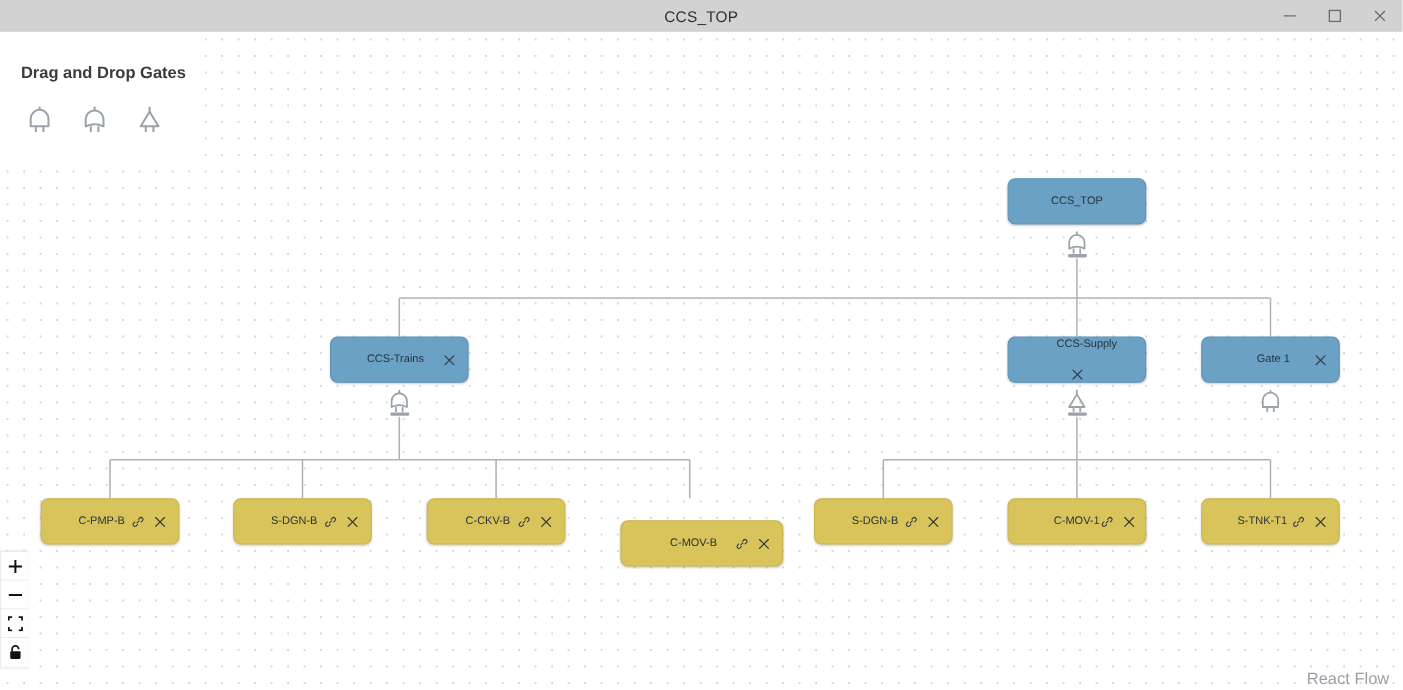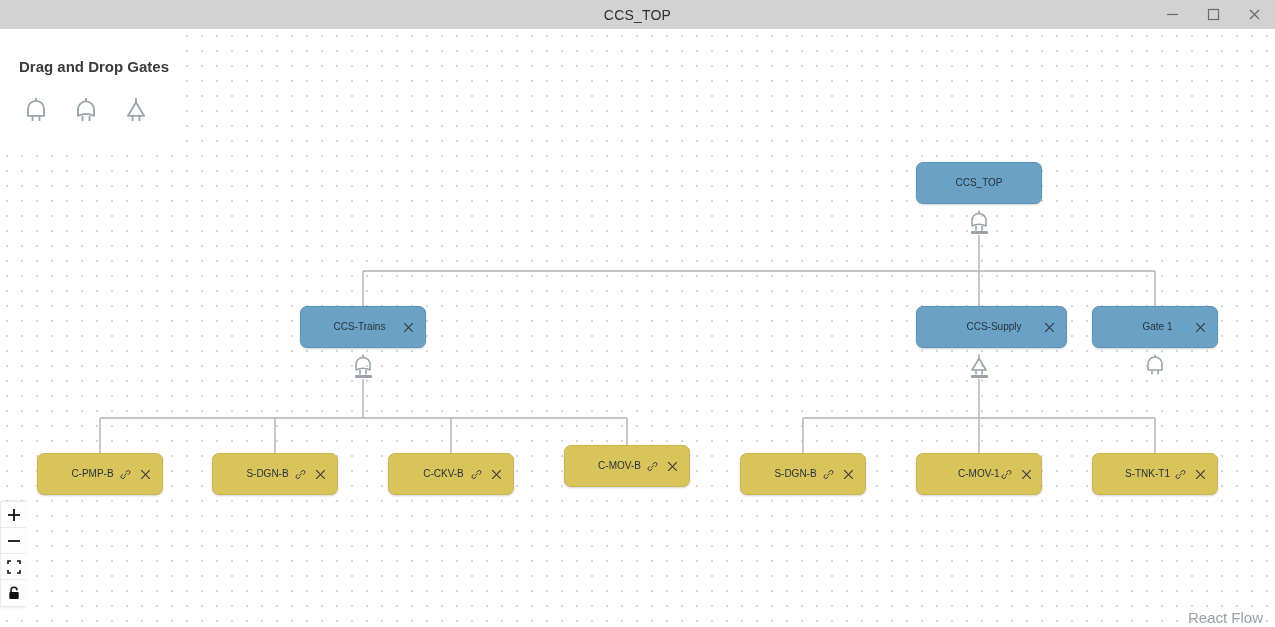--- a/index.html
+++ b/index.html
@@ -224,21 +224,21 @@
       </div>
       <div class="gate-badge" style="left: 350px; top: 321px;">
         <svg width="26" height="23" viewBox="0 0 26 23">
           <line x1="13" y1="1.5" x2="13" y2="4.2" stroke="#9aa2ab" stroke-width="1.6"></line>
           <path d="M6,17 L6,11.5 A7,7 0 0 1 20,11.5 L20,17 Q13,13.6 6,17 Z" fill="none" stroke="#9aa2ab" stroke-width="1.6" stroke-linejoin="round"></path>
           <line x1="10" y1="17" x2="10" y2="21.5" stroke="#9aa2ab" stroke-width="1.6"></line>
           <line x1="16" y1="17" x2="16" y2="21.5" stroke="#9aa2ab" stroke-width="1.6"></line>
         </svg>
       </div>
       <div class="gate-handle" style="left: 355px; top: 346px;"></div>
-      <div class="node blue" style="left: 916px; top: 277px; width: 151px;">
+      <div class="node blue" style="left: 916px; top: 277px; width: 126px; flex-direction: column;">
         <div class="node-label">CCS-Supply</div>
         <div class="node-actions">
           <span class="act">
             <svg width="11" height="11" viewBox="0 0 12 12">
               <g stroke="#33363a" stroke-width="1.15" stroke-linecap="round">
                 <line x1="1.6" y1="1.6" x2="10.4" y2="10.4"></line>
                 <line x1="10.4" y1="1.6" x2="1.6" y2="10.4"></line>
               </g>
             </svg>
           </span>
@@ -333,21 +333,21 @@
           <span class="act">
             <svg width="11" height="11" viewBox="0 0 12 12">
               <g stroke="#33363a" stroke-width="1.15" stroke-linecap="round">
                 <line x1="1.6" y1="1.6" x2="10.4" y2="10.4"></line>
                 <line x1="10.4" y1="1.6" x2="1.6" y2="10.4"></line>
               </g>
             </svg>
           </span>
         </div>
       </div>
-      <div class="node gold" style="left: 564px; top: 416px; width: 126px;">
+      <div class="node gold" style="left: 564px; top: 444px; width: 148px;">
         <div class="node-label">C-MOV-B</div>
         <div class="node-actions">
           <span class="act">
             <svg width="11" height="11" viewBox="0 0 14 14">
               <g fill="none" stroke="#33363a" stroke-width="1.25" stroke-linecap="round">
                 <path d="M5.8,8.2 L8.2,5.8"></path>
                 <path d="M7.6,3.9 L9.1,2.4 A2.2,2.2 0 0 1 12.2,5.5 L10.7,7"></path>
                 <path d="M6.4,10.1 L4.9,11.6 A2.2,2.2 0 0 1 1.8,8.5 L3.3,7"></path>
               </g>
             </svg>

